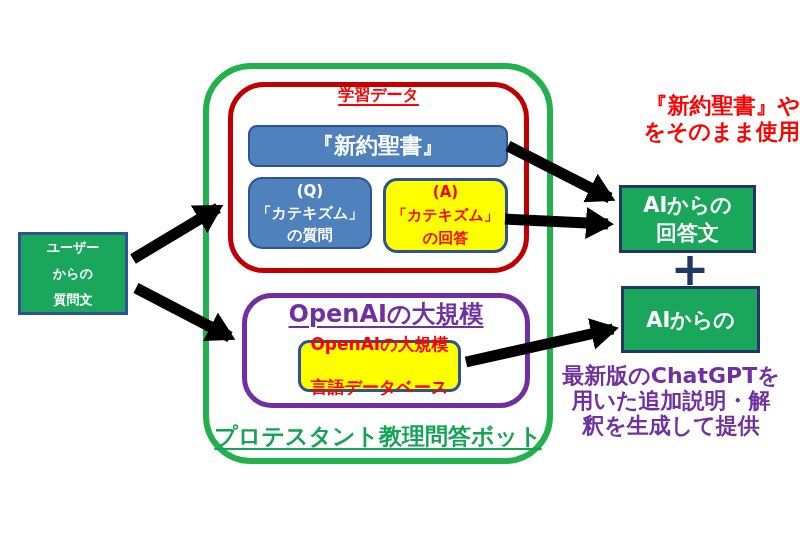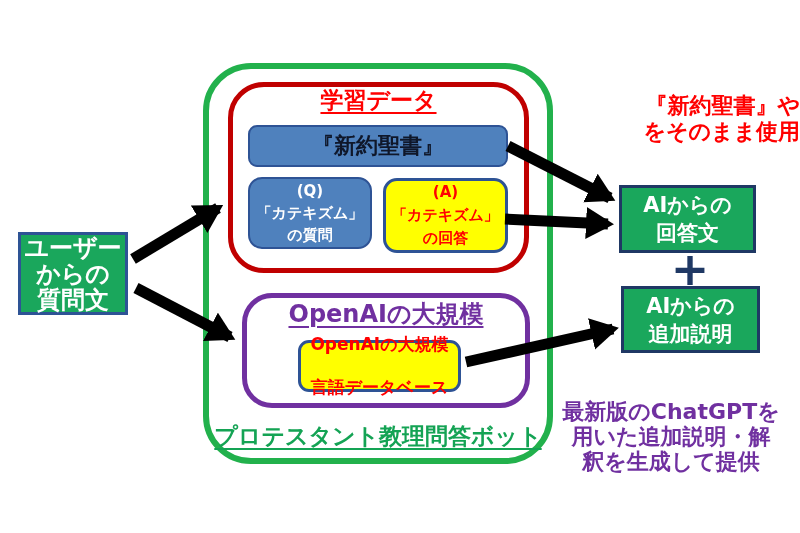--- a/index.html
+++ b/index.html
@@ -15,47 +15,47 @@
   .label .u{text-decoration:underline;text-decoration-thickness:2px;text-underline-offset:4px;}
   .line{display:block;white-space:nowrap;}
 
   #outer-frame{left:203px;top:63px;width:350px;height:401px;
     border:6px solid var(--green-border);border-radius:48px;}
   #red-frame{left:228px;top:82px;width:301px;height:191px;
     border:5px solid var(--red-border);border-radius:36px;}
   #purple-frame{left:242px;top:293px;width:288px;height:115px;
     border:5px solid var(--purple);border-radius:30px;}
 
-  #training-title{left:228px;top:85px;width:301px;font-size:23px;color:var(--red-text);}
+  #training-title{left:228px;top:85px;width:301px;font-size:16px;color:var(--red-text);}
   #bible-box{left:248px;top:125px;width:260px;height:42px;background:var(--blue-fill);
-    border:2px solid var(--blue-border);border-radius:9px;color:#0f172a;font-size:22px;}
+    border:2px solid var(--blue-border);border-radius:9px;color:#ffffff;font-size:22px;}
   #q-box{left:248px;top:177px;width:124px;height:72px;background:var(--blue-fill);
     border:2px solid var(--blue-border);border-radius:14px;color:#ffffff;
     font-size:15px;line-height:22px;}
   #a-box{left:383px;top:178px;width:125px;height:75px;background:var(--yellow);
     border:3px solid var(--blue-border);border-radius:14px;color:var(--red-text);
     font-size:15px;line-height:23px;}
 
   #chatgpt-title{left:242px;top:298px;width:288px;font-size:24px;color:var(--purple);}
   #openai-box{left:298px;top:340px;width:163px;height:52px;background:var(--yellow);
     border:3px solid var(--blue-border);border-radius:11px;color:var(--red-text);
     font-size:17px;line-height:23px;gap:20px;}
   #bot-label{left:203px;top:421px;width:350px;font-size:23px;color:var(--green-text);}
 
   #user-box{left:18px;top:232px;width:110px;height:83px;background:var(--green-fill);
-    border:3px solid var(--blue-border);color:#ffffff;font-size:24px;line-height:26px;justify-content:center;}
+    border:3px solid var(--blue-border);color:#ffffff;font-size:13px;line-height:26px;justify-content:center;}
   #answer-box{left:619px;top:185px;width:137px;height:68px;background:var(--green-fill);
     border:3px solid var(--navy);color:#ffffff;font-size:21px;line-height:28px;}
   #plus-sign{left:663px;top:245px;width:54px;height:48px;color:var(--navy);
     font-size:46px;display:flex;align-items:center;justify-content:center;z-index:2;}
   #addition-box{left:621px;top:286px;width:139px;height:67px;background:var(--green-fill);
     border:3px solid var(--navy);color:#ffffff;font-size:21px;line-height:28px;}
 
   #note-red{left:562px;top:93px;width:238px;font-size:22px;line-height:26px;color:var(--red-text);text-align:right;}
-  #note-purple{left:552px;top:363px;width:238px;font-size:22px;line-height:25px;color:var(--purple);margin-top:36px;}
+  #note-purple{left:552px;top:363px;width:238px;font-size:22px;line-height:25px;color:var(--purple);}
 
   #arrow-layer{position:absolute;left:0;top:0;width:800px;height:533px;z-index:10;pointer-events:none;}
 </style>
 </head>
 <body>
 
 <div class="stage">
 
   <div class="abs frame" id="outer-frame"></div>
   <div class="abs frame" id="red-frame"></div>
@@ -96,21 +96,20 @@
     <span class="line">質問文</span>
   </div>
 
   <div class="abs box" id="answer-box">
     <span class="line">AIからの</span>
     <span class="line">回答文</span>
   </div>
   <div class="abs" id="plus-sign">+</div>
   <div class="abs box" id="addition-box">
     <span class="line">AIからの</span>
-    <span class="line">追加説明</span>
   </div>
 
   <div class="abs label" id="note-red">
     <span class="line">『新約聖書』や</span>
     <span class="line">をそのまま使用</span>
   </div>
   <div class="abs label" id="note-purple">
     <span class="line">最新版のChatGPTを</span>
     <span class="line">用いた追加説明・解</span>
     <span class="line">釈を生成して提供</span>

